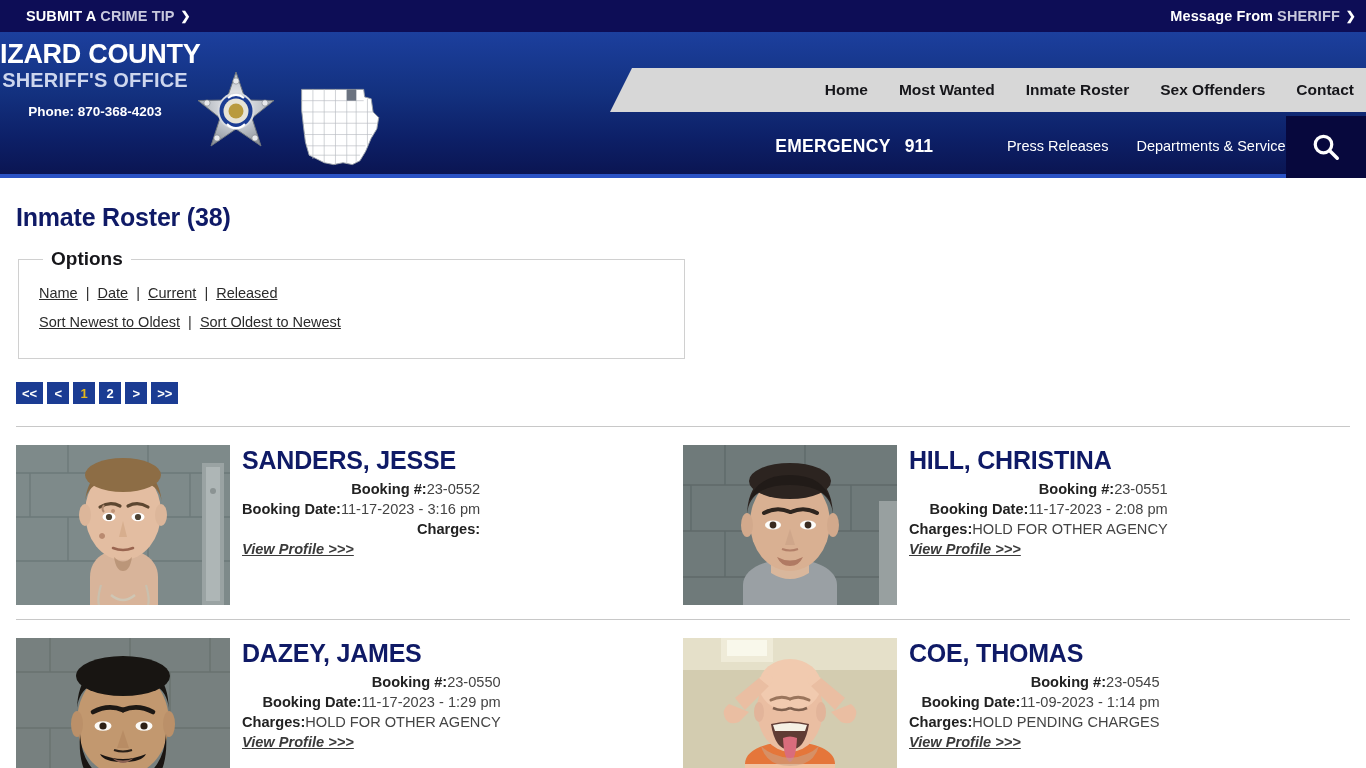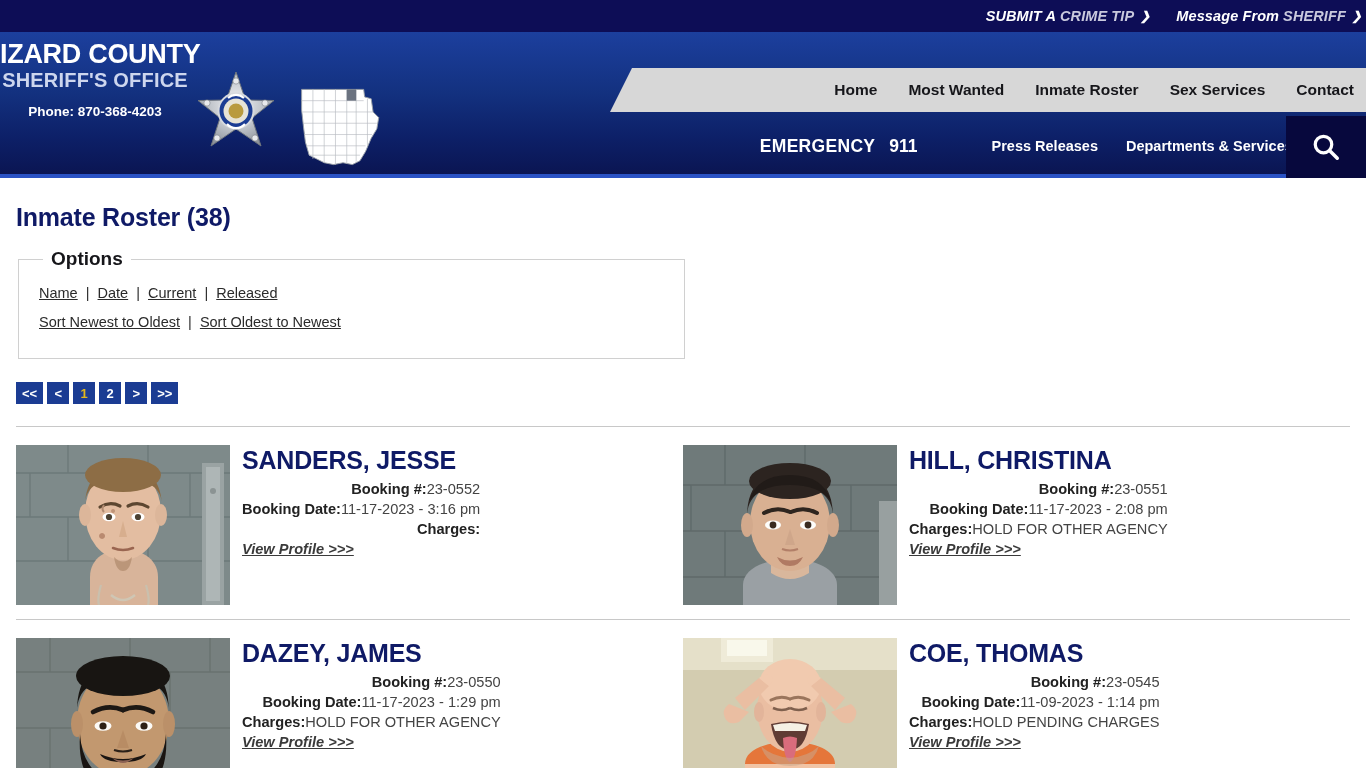--- a/index.html
+++ b/index.html
@@ -11,25 +11,24 @@
     background: #ffffff;
     font-family: "Liberation Sans", sans-serif;
   }
 
   
   .utility-bar {
     height: 32px;
     background: #0d0d56;
     display: flex;
     align-items: center;
-    justify-content: flex-end;
-    padding-right: 4px;
+    justify-content: space-between;
+    padding-right: 10px;
     position: relative;
     z-index: 6;
-    font-style: italic;
   }
   .util-link {
     color: #ffffff;
     font-size: 14.5px;
     font-weight: bold;
     letter-spacing: .1px;
     margin-left: 26px;
     display: flex;
     align-items: center;
     white-space: nowrap;
@@ -154,21 +153,21 @@
   .emergency-num {
     color: #ffffff;
     font-size: 17.5px;
     font-weight: bold;
     margin-left: 14px;
     margin-right: 46px;
   }
   .sec-nav a {
     color: #ffffff;
     font-size: 14.5px;
-    font-weight: bold;
+    font-weight: normal;
     text-decoration: none;
     margin-left: 28px;
     white-space: nowrap;
     display: inline-flex;
     align-items: flex-end;
     cursor: pointer;
   }
   .caret {
     margin-left: 7px;
     font-size: 11px;
@@ -371,21 +370,21 @@
       <rect x="54" y="10" width="10" height="12" fill="#6b7380"></rect>
     </svg>
   </div>
 
   <div class="nav-plate"></div>
 
   <nav class="main-nav">
     <a>Home</a>
     <a>Most Wanted</a>
     <a>Inmate Roster</a>
-    <a>Sex Services</a>
+    <a>Sex Offenders</a>
     <a>Contact</a>
   </nav>
 
   <div class="sec-nav">
     <span class="emergency-label">EMERGENCY</span>
     <span class="emergency-num">911</span>
     <a>
       <span>Press Releases</span>
     </a>
     <a>

